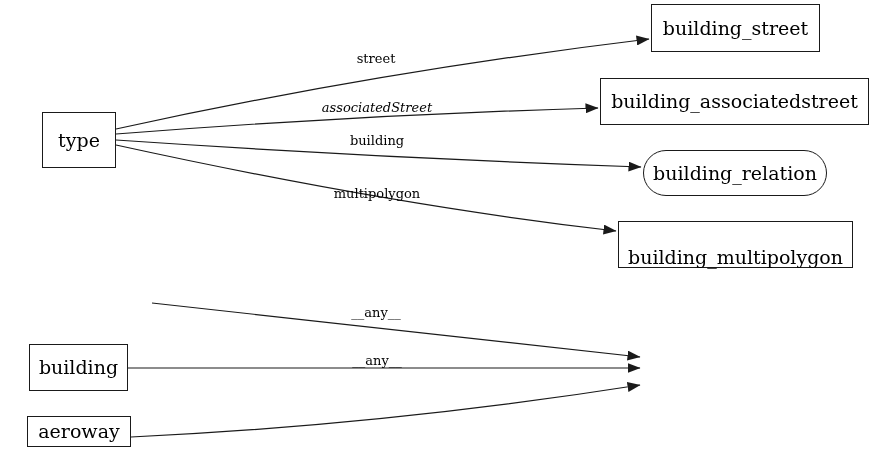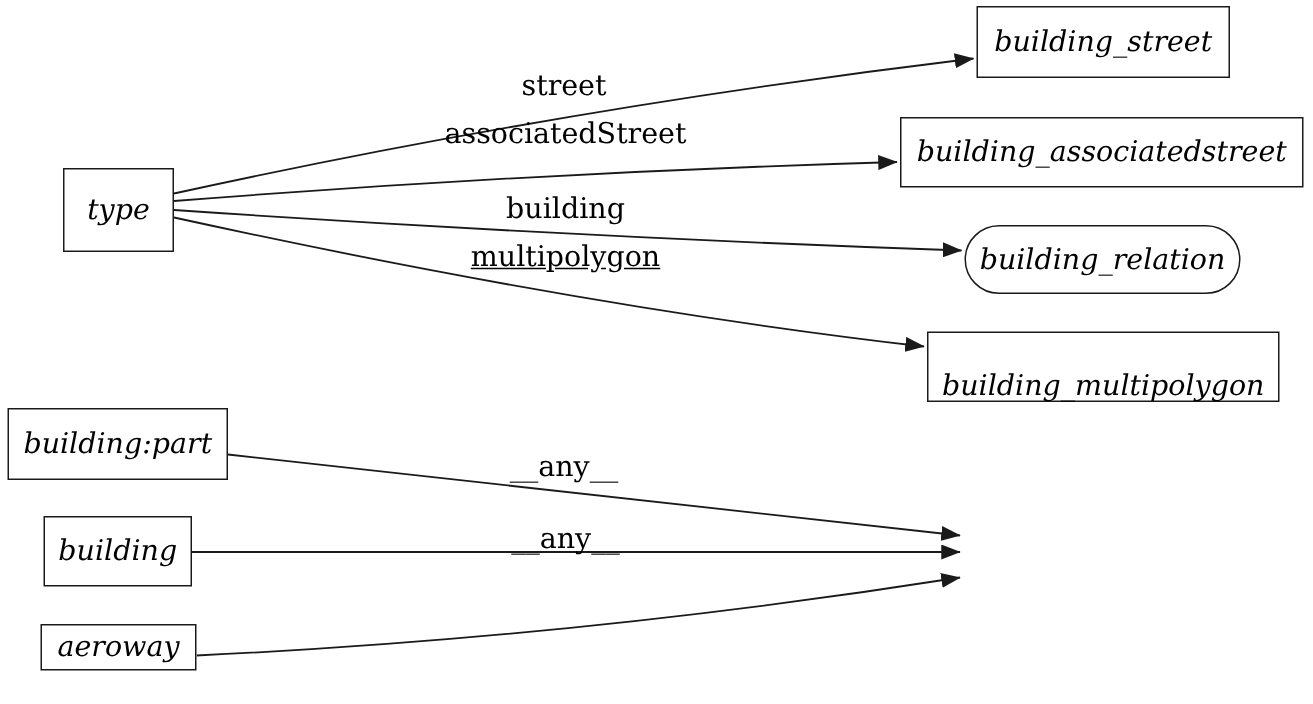--- a/index.html
+++ b/index.html
@@ -32,26 +32,25 @@
     position: absolute;
     box-sizing: border-box;
     border: 1px solid #1a1a1a;
     background: #ffffff;
     display: flex;
     align-items: center;
     justify-content: center;
     font-size: 19px;
     line-height: 1;
     white-space: nowrap;
-    font-style: italic;
   }
   .edge-label {
     position: absolute;
     transform: translate(-50%, -50%);
-    font-size: 19px;
+    font-size: 13px;
     line-height: 19px;
     white-space: pre-line;
     text-align: left;
   }
 </style>
 </head>
 <body>
 
 <div id="canvas">
 
@@ -66,23 +65,20 @@
     <path class="edge" marker-end="url(#arrow)" d="M116,140 Q380,158 641,167"></path>
     <path class="edge" marker-end="url(#arrow)" d="M116,145 Q390,205 616,231"></path>
     <path class="edge" marker-end="url(#arrow)" d="M152,303 Q400,331 640,357"></path>
     <path class="edge" marker-end="url(#arrow)" d="M128,368 L640,368"></path>
     <path class="edge" marker-end="url(#arrow)" d="M131,437 Q386,425 640,385"></path>
   </svg>
 
   <div class="node" style="left:42px;  top:112px; width:74px;  height:56px;">
     <span>type</span>
   </div>
-  <div class="node" style="left:5px;   top:272px; width:147px; height:48px;">
-    <span>building:part</span>
-  </div>
   <div class="node" style="left:29px;  top:344px; width:99px;  height:47px;">
     <span>building</span>
   </div>
   <div class="node" style="left:27px;  top:416px; width:104px; height:31px;">
     <span>aeroway</span>
   </div>
 
   <div class="node" style="left:651px; top:4px;   width:169px; height:48px;">
     <span>building_street</span>
   </div>
@@ -90,19 +86,19 @@
     <span>building_associatedstreet</span>
   </div>
   <div class="node" style="left:643px; top:150px; width:184px; height:46px;border-radius:23px;">
     <span>building_relation</span>
   </div>
   <div class="node" style="left:618px; top:221px; width:235px; height:47px;align-items:flex-end;">
     <span>building_multipolygon</span>
   </div>
 
   <div class="edge-label" style="left:376px; top:58px;">street</div>
-  <div class="edge-label" style="left:377px; top:90px;">associatedStreet</div>
+  <div class="edge-label" style="left:377px; top:107px;font-style:italic;">associatedStreet</div>
   <div class="edge-label" style="left:377px; top:140px;">building</div>
-  <div class="edge-label" style="left:377px; top:172px;text-decoration:underline;">multipolygon</div>
+  <div class="edge-label" style="left:377px; top:193px;">multipolygon</div>
   <div class="edge-label" style="left:376px; top:312px;">__any__</div>
   <div class="edge-label" style="left:377px; top:360px;">__any__</div>
 
 </div>
 
 </body></html>

